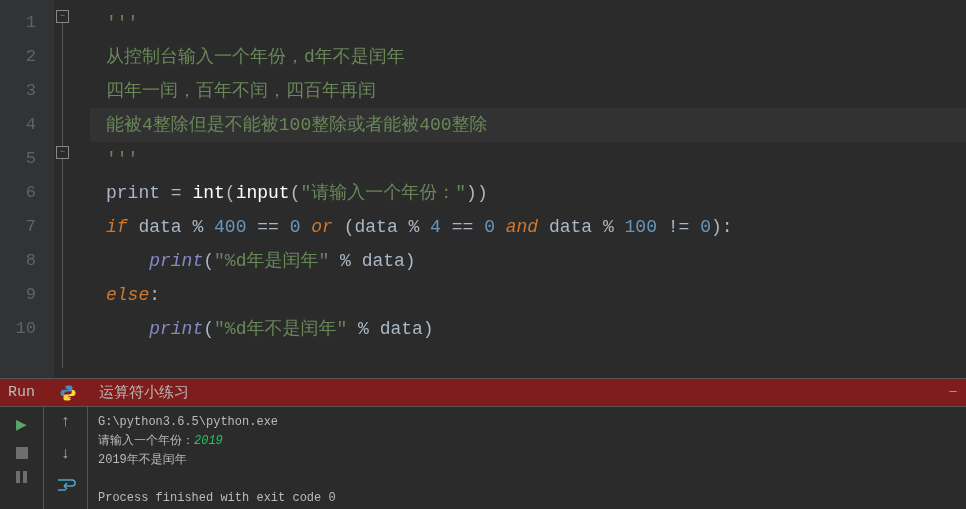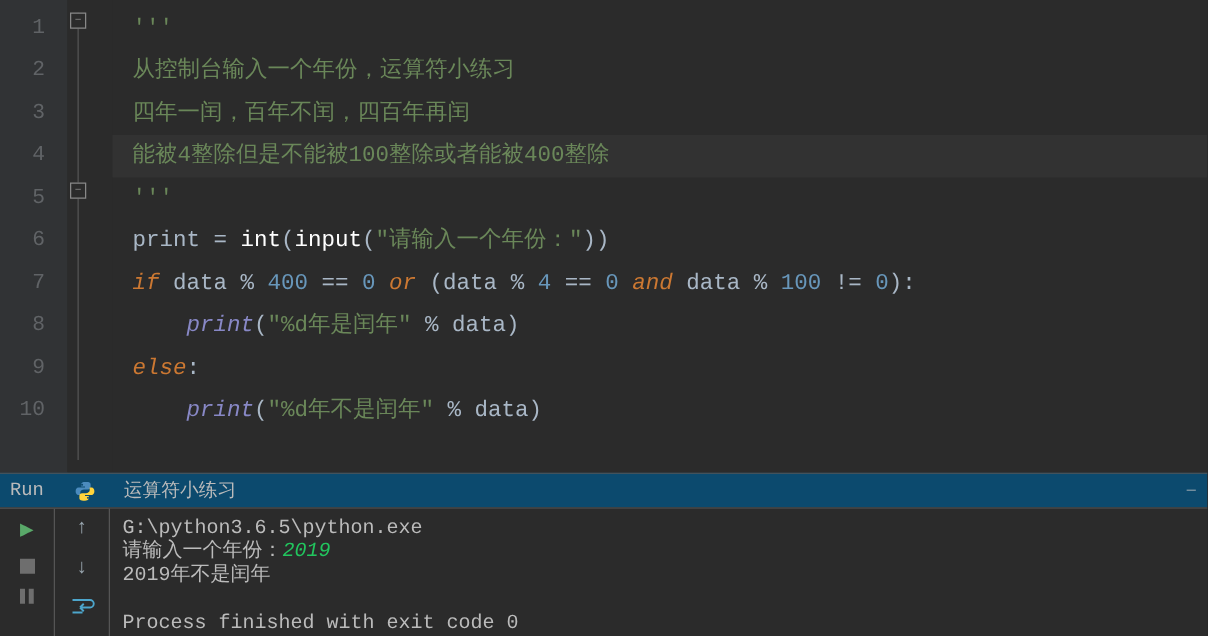--- a/index.html
+++ b/index.html
@@ -29,21 +29,21 @@
   .code .hl { position:absolute; left:0; right:0; height:34px; background:#323232; }
   .s { color:#6a8759; }   
   .k { color:#cc7832; font-style:italic; } 
   .f { color:#ffffff;margin-top:44px; }   
   .fi { color:#8888c6; font-style:italic;text-align:center; }
   .n { color:#6897bb; }   
   .o { color:#a9b7c6; }
   .id { color:#a9b7c6; }
   
   .runbar {
-    height:28px; background:#0c4a6e; display:flex; align-items:center;
+    height:28px; background:#7f1d1d; display:flex; align-items:center;
     padding-left:8px; font-size:15px; color:#bbb;
     border-top:1px solid #555;
     gap:16px;
   }
   .runbar .title { margin-right:8px; }
   .py-icon { width:18px; height:18px; margin-right:6px; }
   
   .runpanel { height:103px; display:flex; border-top:1px solid #555; background:#2b2b2b; }
   .toolcol {
     width:44px; display:flex; flex-direction:column; align-items:center;
@@ -55,21 +55,21 @@
   .toolcol .bars span { width:4px; height:12px; background:#6e6e6e; }
   .tabcol {
     width:44px; display:flex; flex-direction:column; align-items:center;
     padding-top:6px; gap:14px; border-right:1px solid #555; color:#9aa7b0;
   }
   .tabcol .arr { cursor:pointer; font-size:16px; }
   .tabcol .wrap { cursor:pointer; }
   .console {
     flex:1; padding:6px 10px;
     font-family:'SimSun','Courier New',monospace;
-    font-size:16px; color:#bbb; line-height:19px;
+    font-size:12px; color:#bbb; line-height:19px;
     background:#2b2b2b; position:relative;
   }
   .console .uin { color:#22c55e; font-style:italic; }
   .hide-icon {
     position:absolute; right:6px; top:385px; width:14px; height:14px;
     cursor:pointer; color:#9aa7b0; font-size:12px; text-align:center;
   }
 </style>
 </head>
 <body>
@@ -88,21 +88,21 @@
     <div>10</div>
   </div>
   <div class="fold-col">
     <div class="fold-line"></div>
     <div class="fold-mark" style="top:10px">−</div>
     <div class="fold-mark" style="top:146px">−</div>
   </div>
   <div class="code">
     <div class="hl" style="top:108px"></div>
     <div class="line"><span class="s">'''</span></div>
-    <div class="line"><span class="s">从控制台输入一个年份，运算符小练习</span></div>
+    <div class="line"><span class="s">从控制台输入一个年份，d年不是闰年</span></div>
     <div class="line"><span class="s">四年一闰，百年不闰，四百年再闰</span></div>
     <div class="line" style="position:relative"><span class="s">能被4整除但是不能被100整除或者能被400整除</span></div>
     <div class="line"><span class="s">'''</span></div>
     <div class="line"><span class="id">print </span><span class="o">= </span><span class="f">int</span><span class="o">(</span><span class="f">input</span><span class="o">(</span><span class="s">"请输入一个年份："</span><span class="o">))</span></div>
     <div class="line"><span class="k">if</span><span> </span><span class="id">data % </span><span class="n">400 </span><span class="o">== </span><span class="n">0 </span><span class="k">or</span><span class="id"> (data % </span><span class="n">4 </span><span class="o">== </span><span class="n">0 </span><span class="k">and</span><span class="id"> data % </span><span class="n">100 </span><span class="o">!= </span><span class="n">0</span><span class="o">):</span></div>
     <div class="line"><span>    </span><span class="fi">print</span><span class="o">(</span><span class="s">"%d年是闰年" </span><span class="o">% data)</span></div>
     <div class="line"><span class="k">else</span><span class="o">:</span></div>
     <div class="line"><span>    </span><span class="fi">print</span><span class="o">(</span><span class="s">"%d年不是闰年" </span><span class="o">% data)</span></div>
   </div>
 </div>

